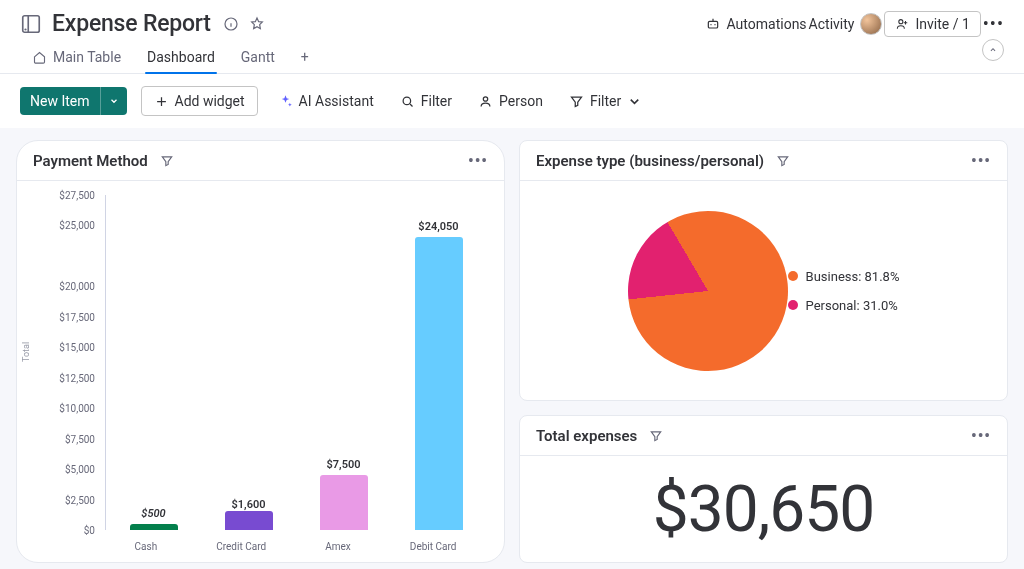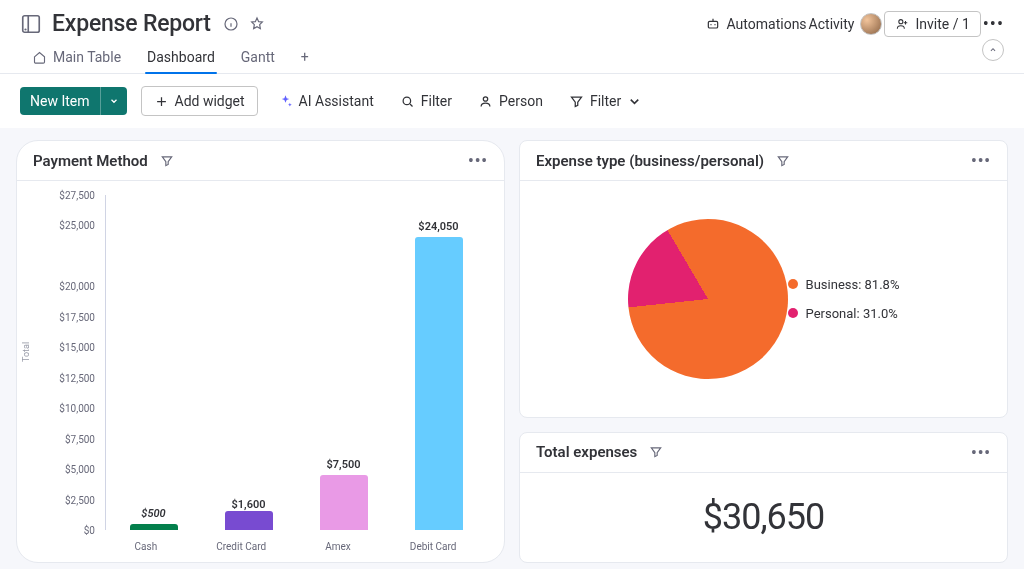--- a/index.html
+++ b/index.html
@@ -88,21 +88,21 @@
   .pie {
     width:160px; height:160px; border-radius:50%;
     background: conic-gradient(#e2216f 0deg var(--slice), #f46b2c var(--slice) 360deg);
     transform: rotate(-96deg);
   }
   .legend { display:flex; flex-direction:column; gap:14px; font-size:13px; }
   .legend-row { display:flex; align-items:center; gap:8px; white-space:nowrap; }
   .legend-dot { width:10px; height:10px; border-radius:50%; }
   
   .total-body { display:flex; align-items:center; justify-content:center; height:100%; }
-  .total-val { font-size:36px; font-weight:400; letter-spacing:-1px; }
+  .total-val { font-size:64px; font-weight:400; letter-spacing:-1px; }
 </style>
 </head>
 <body>
 
 <div class="topbar">
   <svg class="board-icon" viewBox="0 0 24 24" fill="none" stroke="currentColor" stroke-width="1.8">
     <rect x="3" y="3" width="18" height="18" rx="2"></rect>
       <path d="M9 3v18"></path>
       <circle cx="6" cy="18" r="1.2" fill="currentColor" stroke="none"></circle>
   </svg>

